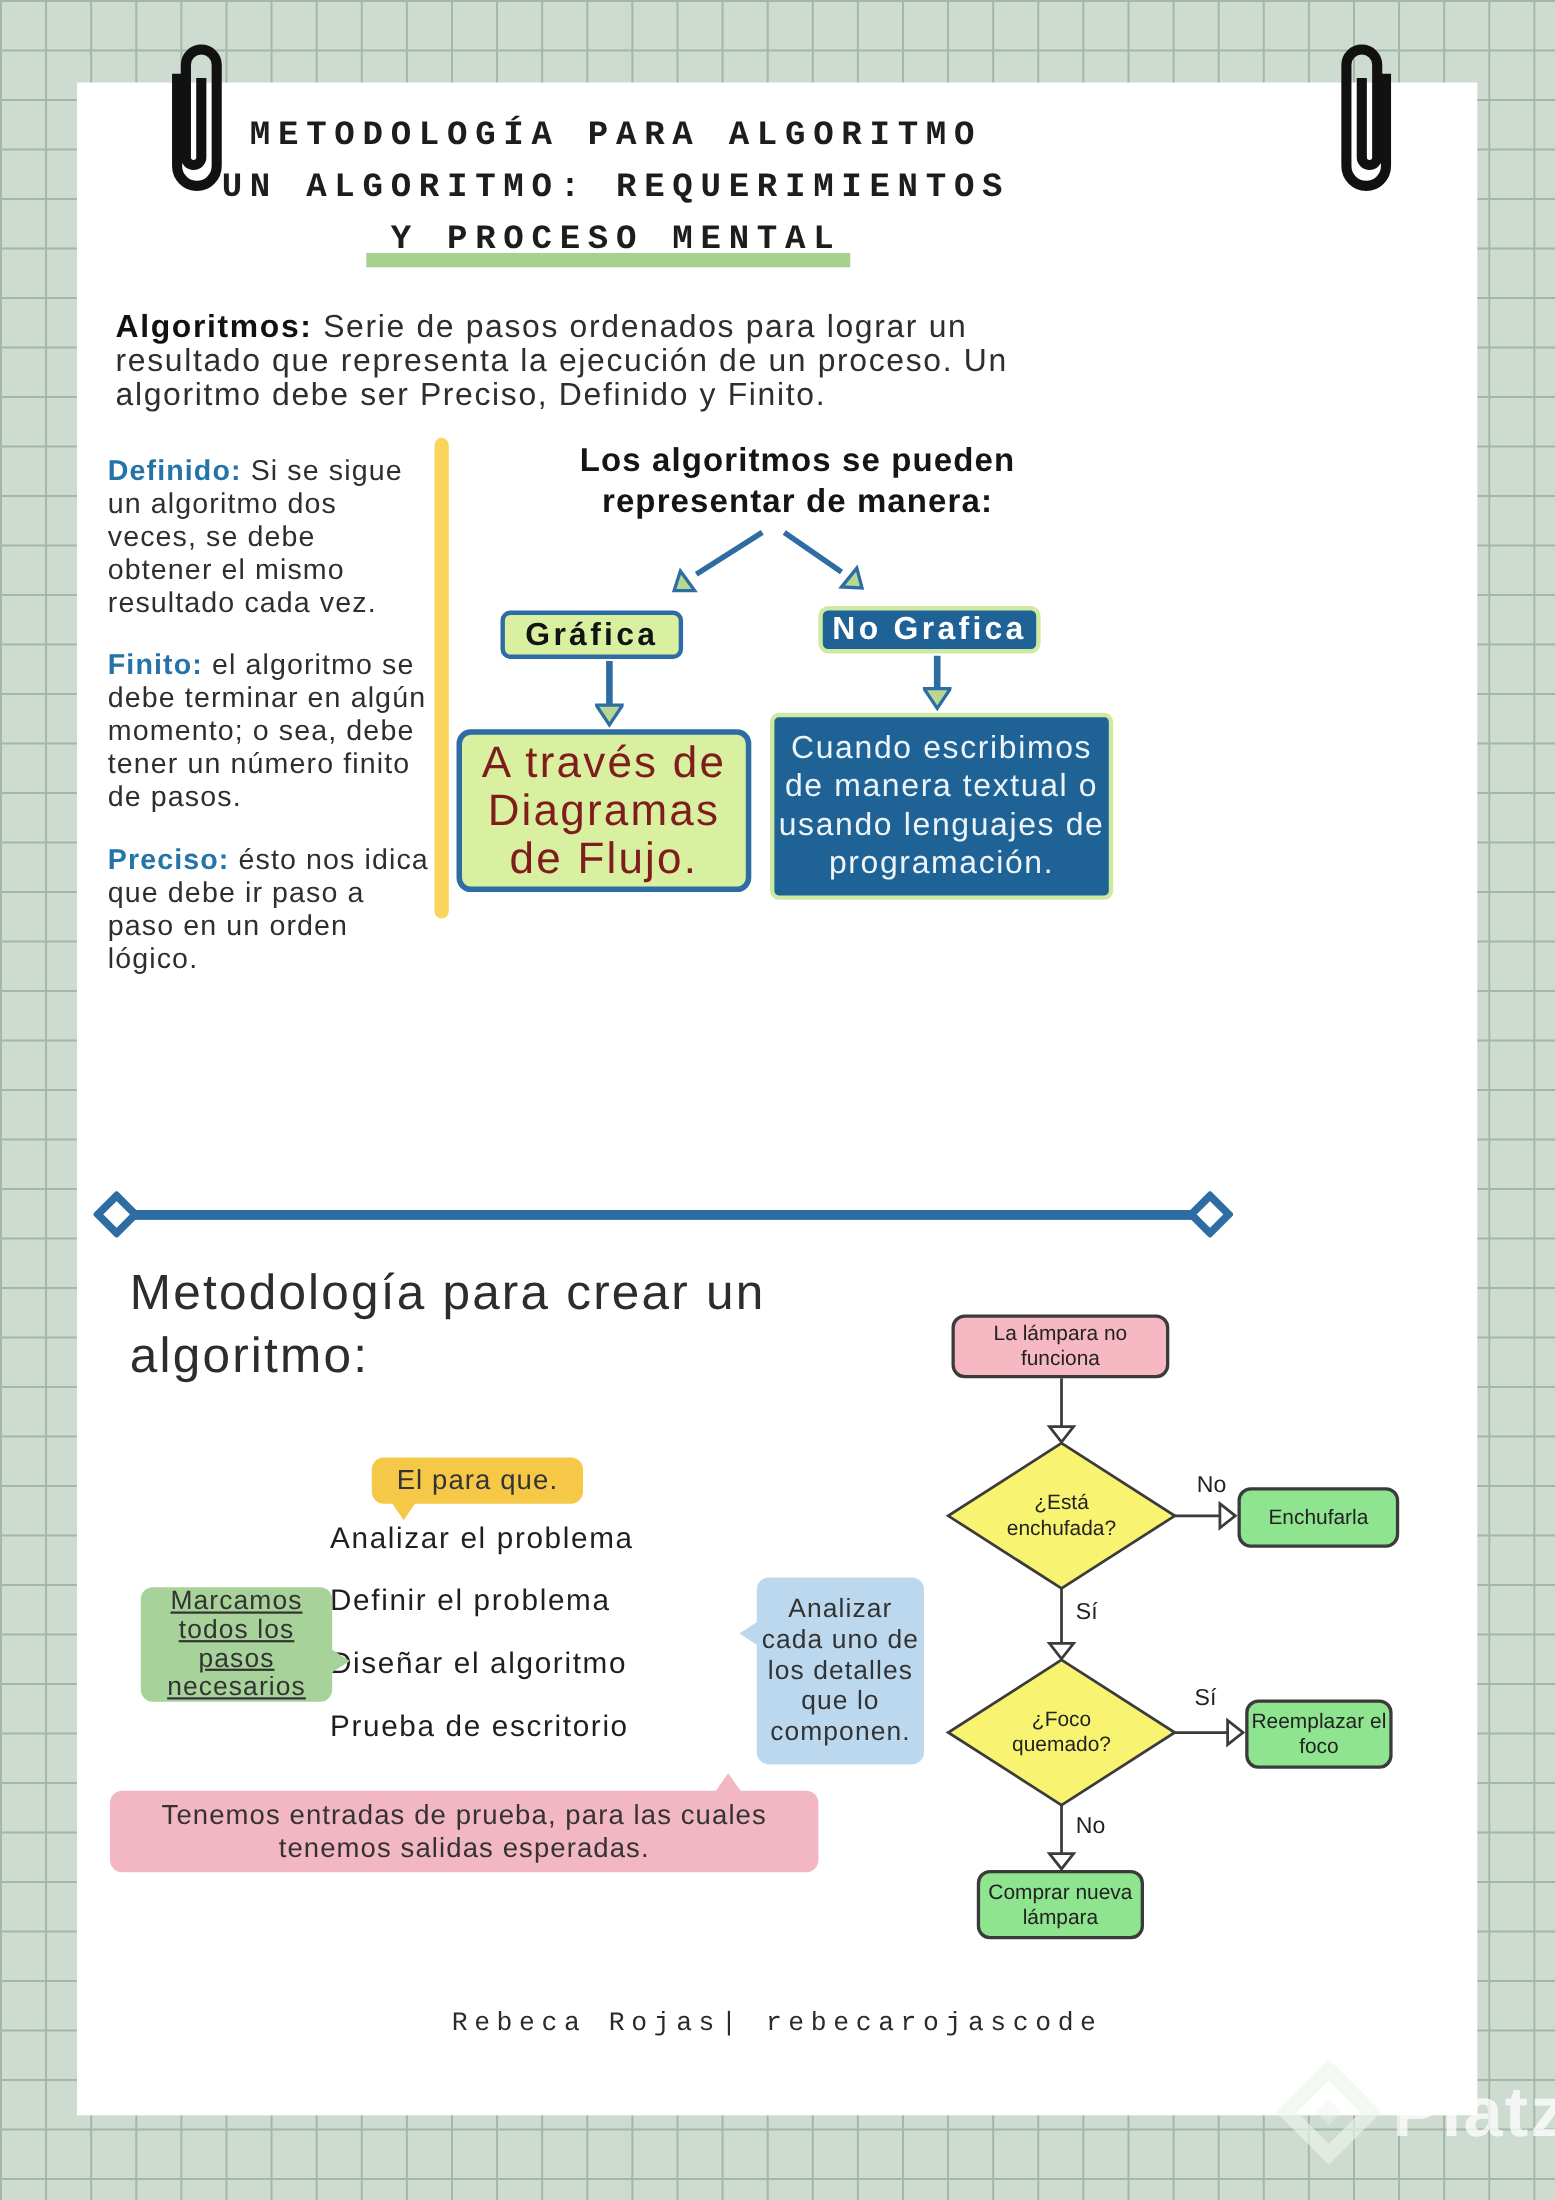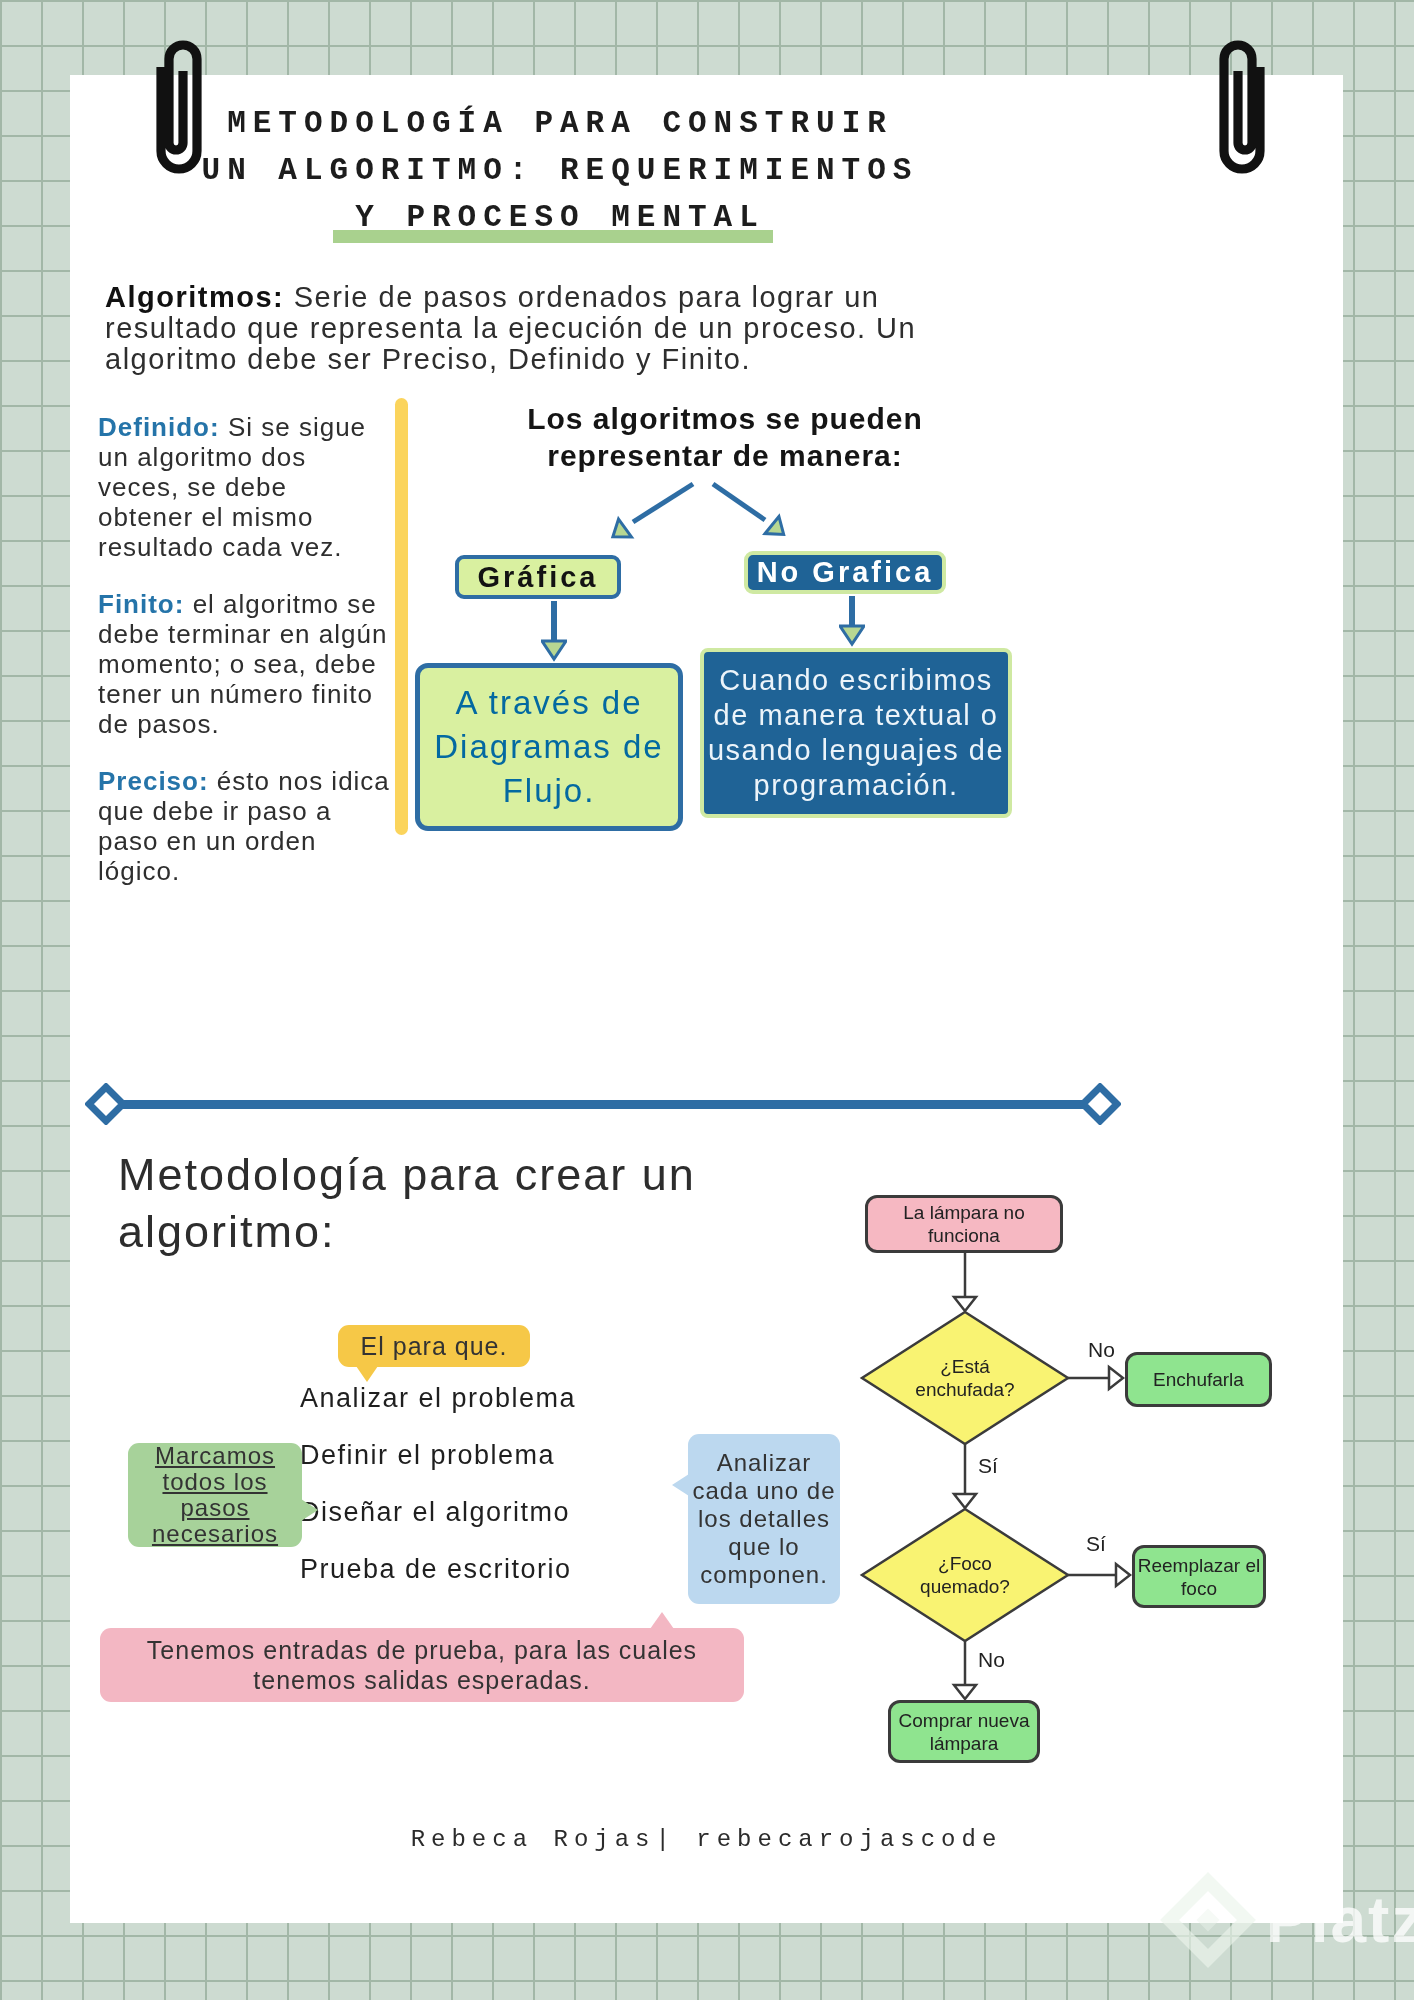--- a/index.html
+++ b/index.html
@@ -27,22 +27,22 @@
   .defs p{margin:0 0 27px 0;font-size:26px;letter-spacing:1px;line-height:30px;color:#2e2e2e;}
   .defs b{color:#2574a9;}
   .vline{left:395px;top:398px;width:13px;height:437px;border-radius:7px;background:#fbd45c;}
   .rep-heading{left:505px;top:400px;width:440px;text-align:center;font-weight:bold;
     font-size:30px;letter-spacing:1px;line-height:37px;color:#151515;}
   .flowbox{display:flex;align-items:center;justify-content:center;box-sizing:border-box;text-align:center;}
   .grafica{left:455px;top:555px;width:166px;height:44px;background:#d9f0a0;
     border:4px solid #2e6da4;border-radius:9px;font-weight:bold;font-size:29px;letter-spacing:3px;color:#131313;}
   .nografica{left:744px;top:551px;width:202px;height:43px;background:#1f6396;
     border:4px solid #cfe9a2;border-radius:9px;font-weight:bold;font-size:29px;letter-spacing:3px;color:#ffffff;}
-  .green-result{left:415px;top:663px;width:268px;height:168px;background:#d9f0a0;
-    border:5px solid #2e6da4;border-radius:13px;font-size:33px;letter-spacing:2px;line-height:44px;color:#0369a1;}
+  .green-result{left:415px;top:663px;width:268px;height:148px;background:#d9f0a0;
+    border:5px solid #2e6da4;border-radius:13px;font-size:40px;letter-spacing:2px;line-height:44px;color:#7f1d1d;}
   .blue-result{left:700px;top:648px;width:312px;height:170px;background:#1f6396;
     border:4px solid #cfe9a2;border-radius:8px;font-size:29px;letter-spacing:1.5px;line-height:35px;color:#ecf4fa;}
   .hline{left:105px;top:1100px;width:995px;height:9px;background:#2e6da4;}
   .diamond-end{width:42px;height:42px;}
   .meth-heading{left:118px;top:1146px;width:580px;font-size:45px;letter-spacing:2px;
     line-height:57px;color:#2d2d2d;}
   .steps{left:300px;top:1383px;width:340px;}
   .steps div{height:57px;font-size:27px;letter-spacing:1.5px;color:#1f1f1f;}
   .callout{display:flex;align-items:center;justify-content:center;text-align:center;box-sizing:border-box;color:#333;border-radius:11px;}
   .c-yellow{left:338px;top:1325px;width:192px;height:42px;background:#f6c847;font-size:25px;letter-spacing:1px;}
@@ -87,21 +87,21 @@
   <div class="abs card"></div>
 
   <svg class="abs clip clip-left" viewBox="0 0 46 85">
     <path d="M14 20 V62 a9 9 0 0 0 18 0 V16 a7 7 0 0 0 -14 0 v42 a3.5 3.5 0 0 0 7 0 V22" fill="none" stroke="#111" stroke-width="4.6"></path>
   </svg>
   <svg class="abs clip clip-right" viewBox="0 0 46 85">
     <path d="M14 20 V62 a9 9 0 0 0 18 0 V16 a7 7 0 0 0 -14 0 v42 a3.5 3.5 0 0 0 7 0 V22" fill="none" stroke="#111" stroke-width="4.6"></path>
   </svg>
 
   <div class="abs title">
-    <span>METODOLOGÍA PARA CONSTRUIR</span>
+    <span>METODOLOGÍA PARA ALGORITMO</span>
     <span>UN ALGORITMO: REQUERIMIENTOS</span>
     <span>Y PROCESO MENTAL</span>
   </div>
   <div class="abs underline"></div>
 
   <p class="abs intro"><b>Algoritmos:</b> <span>Serie de pasos ordenados para lograr un resultado que representa la ejecución de un proceso. Un algoritmo debe ser Preciso, Definido y Finito.</span></p>
 
   <div class="abs defs">
     <p><b>Definido:</b> <span>Si se sigue un algoritmo dos veces, se debe obtener el mismo resultado cada vez.</span></p>
     <p><b>Finito:</b> <span>el algoritmo se debe terminar en algún momento; o sea, debe tener un número finito de pasos.</span></p>

